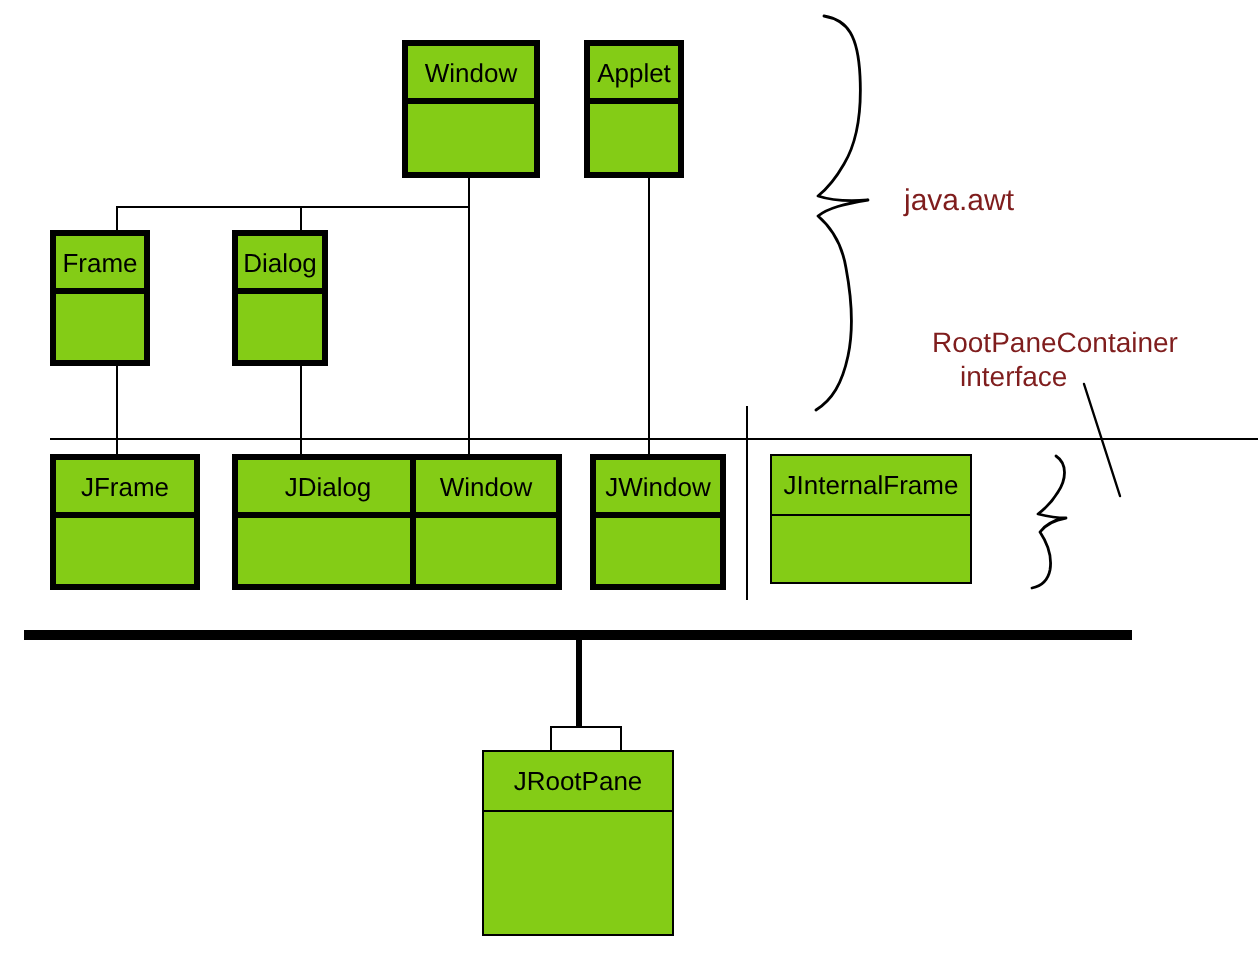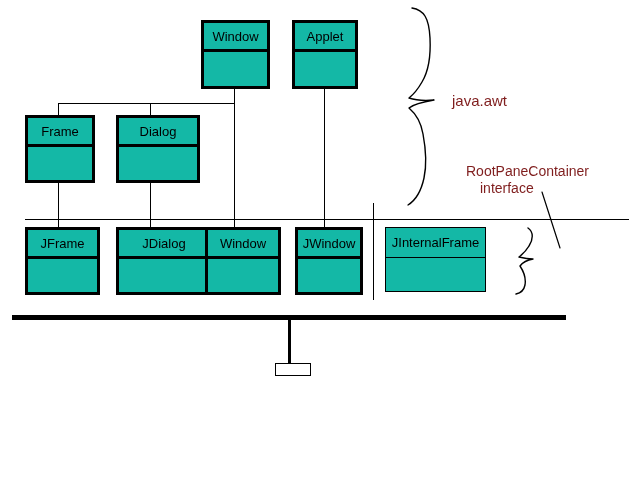--- a/index.html
+++ b/index.html
@@ -15,21 +15,21 @@
     width: 629px;
     height: 484px;
     background: #ffffff;
     overflow: hidden;
   }
 
   
   .uml-box {
     position: absolute;
     box-sizing: border-box;
-    background: #14b8a6;
+    background: #84cc16;
     border: 3px solid #000000;
   }
   .uml-box.thin {
     border-width: 1px;
   }
   .uml-title {
     box-sizing: border-box;
     width: 100%;
     height: 29px;
     line-height: 27px;
@@ -130,31 +130,31 @@
 
   <div class="thick-vline" style="left:288px; top:318px; height:46px;"></div>
 
   <div class="tab-box" style="left:275px; top:363px; width:36px; height:13px;"></div>
 
   <div class="uml-box" id="box-window" style="left:201px; top:20px; width:69px; height:69px;">
     <div class="uml-title">Window</div>
     <div class="uml-body"></div>
   </div>
 
-  <div class="uml-box" id="box-applet" style="left:292px; top:20px; width:66px; height:69px;">
+  <div class="uml-box" id="box-applet" style="left:292px; top:20px; width:50px; height:69px;">
     <div class="uml-title">Applet</div>
     <div class="uml-body"></div>
   </div>
 
-  <div class="uml-box" id="box-frame" style="left:25px; top:115px; width:70px; height:68px;">
+  <div class="uml-box" id="box-frame" style="left:25px; top:115px; width:50px; height:68px;">
     <div class="uml-title">Frame</div>
     <div class="uml-body"></div>
   </div>
 
-  <div class="uml-box" id="box-dialog" style="left:116px; top:115px; width:84px; height:68px;">
+  <div class="uml-box" id="box-dialog" style="left:116px; top:115px; width:48px; height:68px;">
     <div class="uml-title">Dialog</div>
     <div class="uml-body"></div>
   </div>
 
   <div class="uml-box" id="box-jframe" style="left:25px; top:227px; width:75px; height:68px;">
     <div class="uml-title">JFrame</div>
     <div class="uml-body"></div>
   </div>
 
   <div class="uml-box" id="box-jdialog" style="left:116px; top:227px; width:96px; height:68px;">
@@ -170,20 +170,24 @@
   <div class="uml-box" id="box-japplet" style="left:295px; top:227px; width:68px; height:68px;">
     <div class="uml-title">JWindow</div>
     <div class="uml-body"></div>
   </div>
 
   <div class="uml-box thin" id="box-jinternalframe" style="left:385px; top:227px; width:101px; height:65px;">
     <div class="uml-title">JInternalFrame</div>
     <div class="uml-body"></div>
   </div>
 
+  <div class="uml-box thin" id="box-jrootpane" style="left:241px; top:375px; width:96px; height:93px;">
+    <div class="uml-title">JRootPane</div>
+    <div class="uml-body"></div>
+  </div>
 
   <div class="brace-wrap" style="left:404px; top:4px;">
     <svg width="48" height="205" viewBox="0 0 48 205">
       <path d="M 8 4
                C 20 6, 25 14, 26 34
                C 27 54, 24 68, 18 78
                C 14 85, 10 90, 5 94
                C 11 96, 18 97, 30 96
                C 18 98, 10 100, 5 104
                C 12 110, 17 118, 19 130

